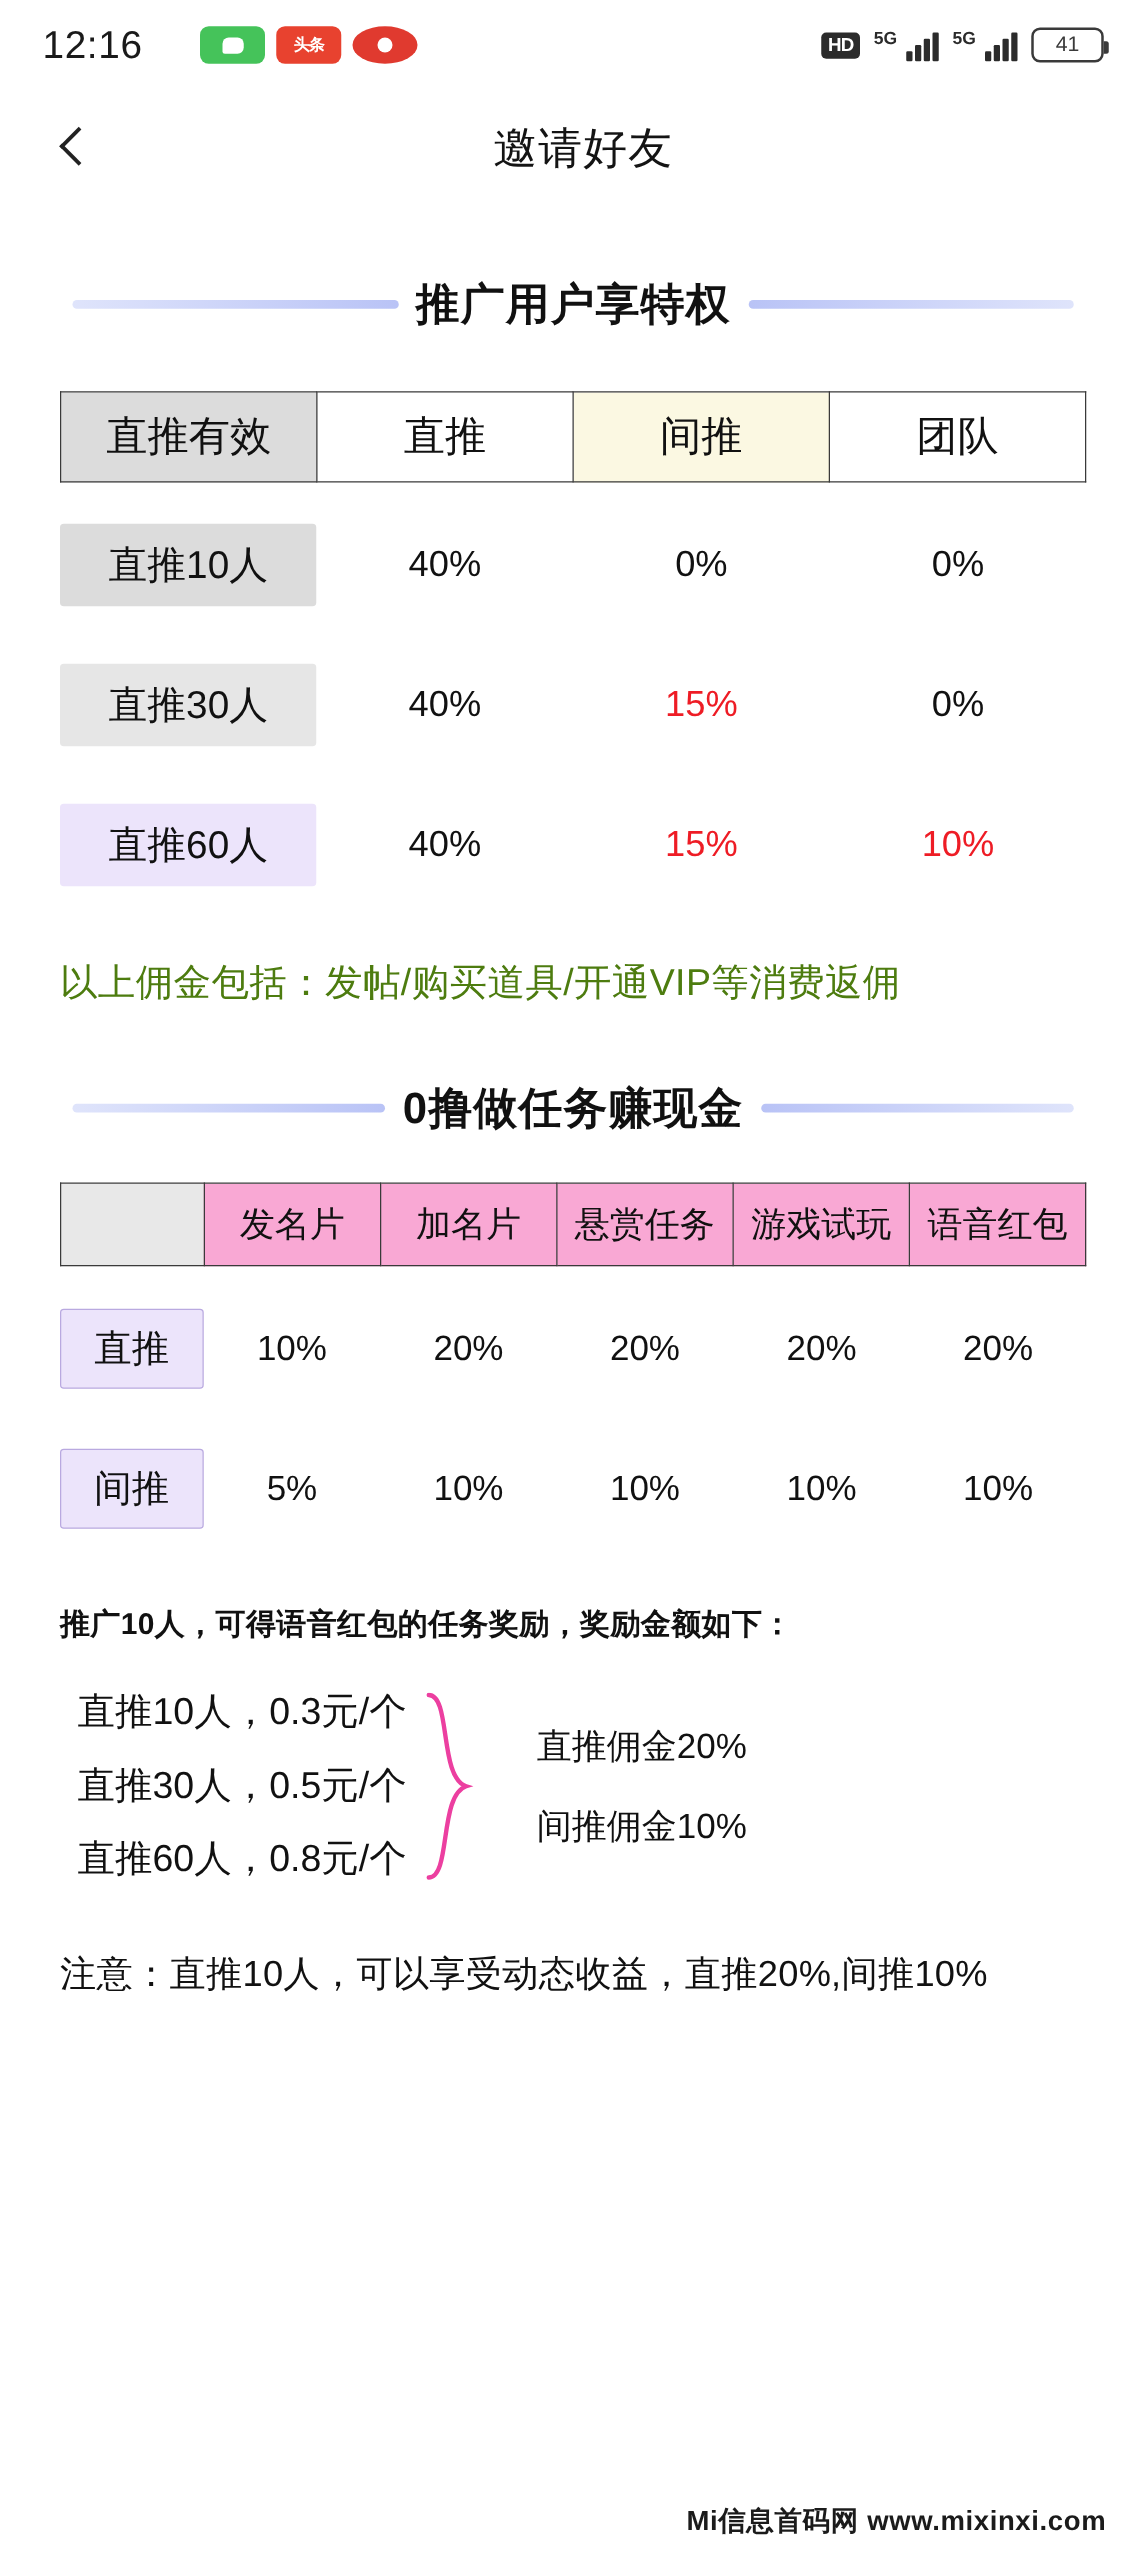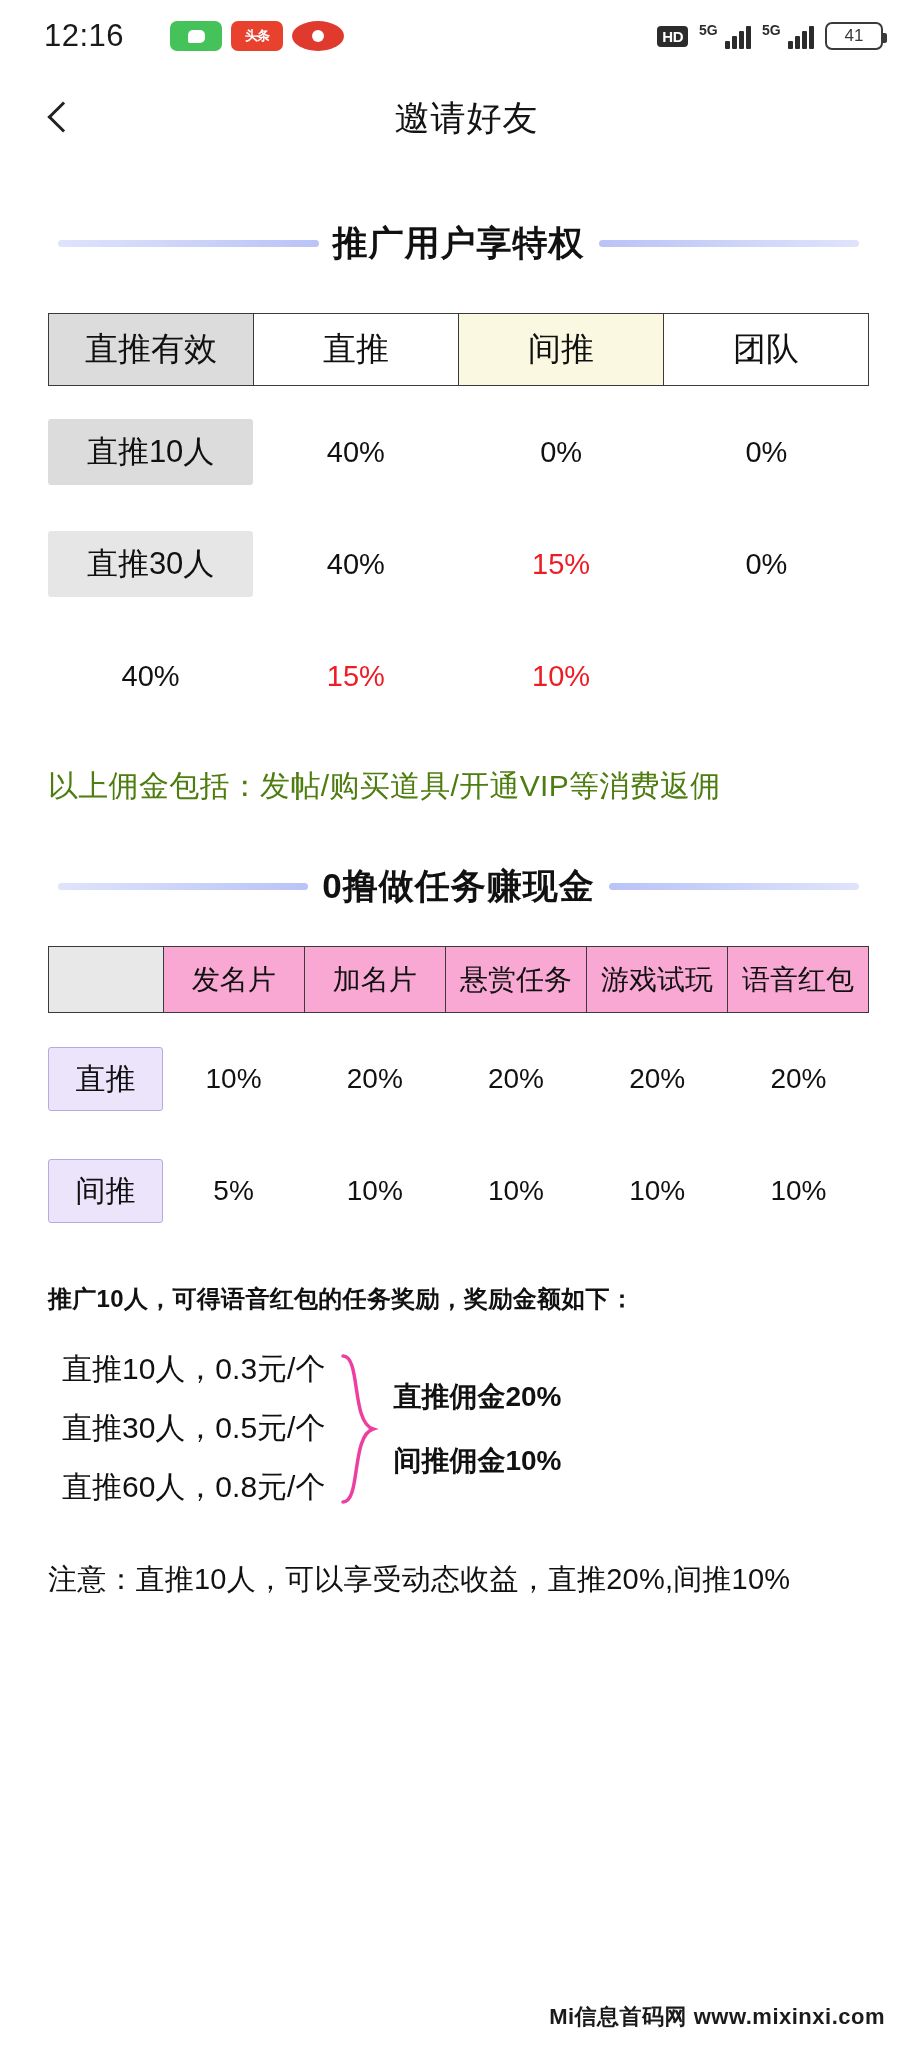--- a/index.html
+++ b/index.html
@@ -16,21 +16,21 @@
     width: 917px;
     height: 2048px;
     background: #fff;
   }
 
   
   .statusbar {
     height: 72px;
     display: flex;
     align-items: center;
-    padding: 0 34px 0 44px;
+    padding: 0 34px 0 34px;
     justify-content: space-between;
   }
   .sb-left {
     display: flex;
     align-items: center;
     gap: 18px;
   }
   .sb-clock {
     font-size: 31px;
     letter-spacing: 0.5px;
@@ -283,21 +283,22 @@
   }
   .brace svg { position: absolute; left: 0; top: 0; }
   .reward-right {
     display: flex;
     flex-direction: column;
     gap: 26px;
     margin-left: 6px;
   }
   .reward-right div {
     font-size: 28px;
-    font-weight: bold;
+    font-weight: normal;
+    margin-left: 36px;
   }
 
   .note3 {
     margin: 52px 48px 0 48px;
     font-size: 29px;
     letter-spacing: 0.2px;
   }
 
   
   .watermark {
@@ -381,20 +382,21 @@
       <div class="cell">0%</div>
       <div class="cell">0%</div>
     </div>
     <div class="row1">
       <div class="label lb-grey2">直推30人</div>
       <div class="cell">40%</div>
       <div class="cell red">15%</div>
       <div class="cell">0%</div>
     </div>
     <div class="row1">
+      <div class="label lb-purple">直推60人</div>
       <div class="cell">40%</div>
       <div class="cell red">15%</div>
       <div class="cell red">10%</div>
     </div>
   </div>
 
   <div class="note">以上佣金包括：发帖/购买道具/开通VIP等消费返佣</div>
 
   <div class="section-head tight">
     <span class="rule"></span>

